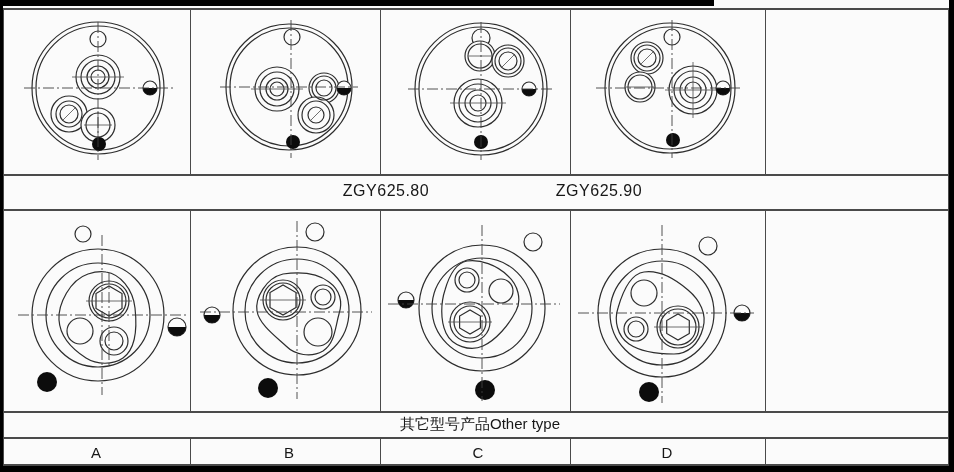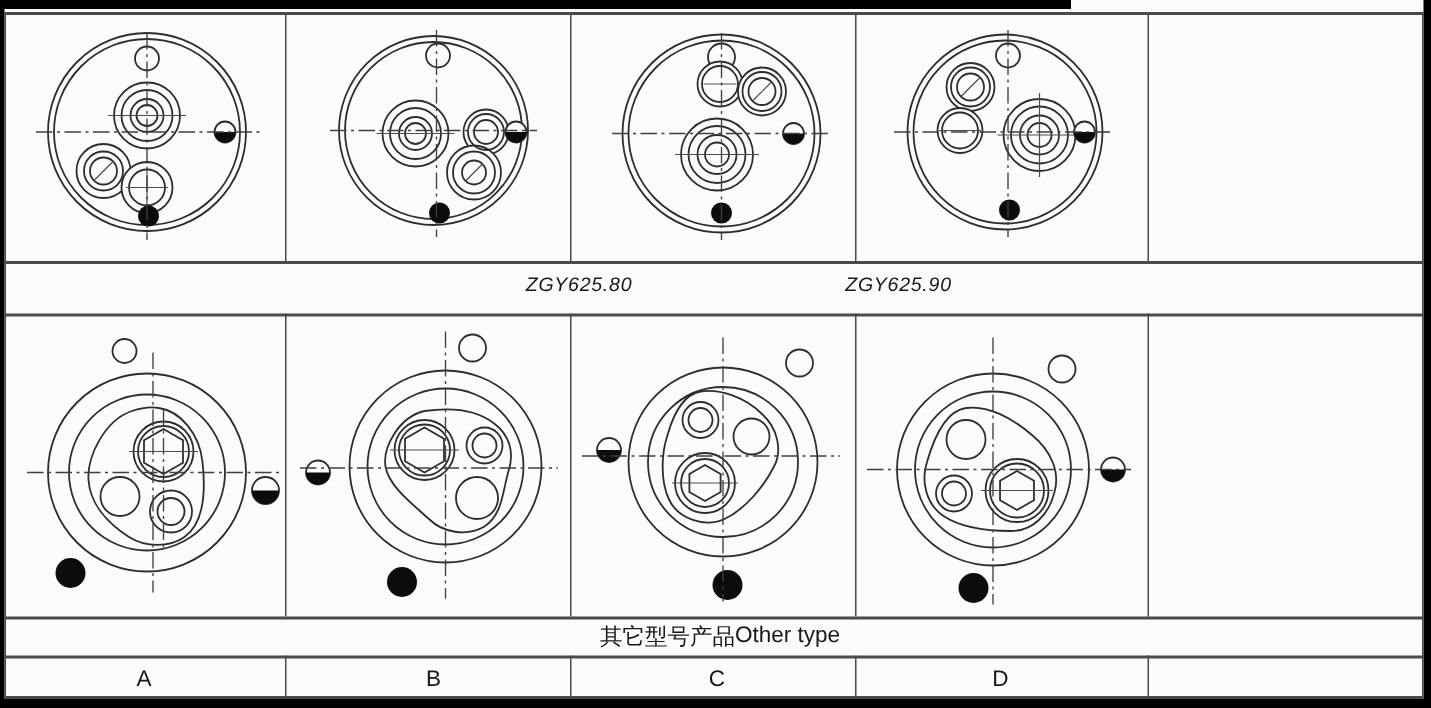--- a/index.html
+++ b/index.html
@@ -18,21 +18,21 @@
   .hl{position:absolute;height:1.6px;background:#4a4a4a;}
   .vl{position:absolute;width:1.4px;background:#4a4a4a;}
   .drw{position:absolute;}
   svg .ln{fill:none;stroke:#2d2d2d;stroke-width:1.2;}
   svg .lnw{fill:#fbfbfb;stroke:#2d2d2d;stroke-width:1.2;}
   svg .thin{stroke:#4d4d4d;stroke-width:0.8;fill:none;}
   svg .dash{fill:none;stroke:#3f3f3f;stroke-width:0.9;stroke-dasharray:11 3 2 3;}
   svg .blk{fill:#0c0c0c;stroke:none;}
   .model-label{
     position:absolute;top:182px;transform:translateX(-50%);
-    font-size:13px;letter-spacing:0.5px;white-space:nowrap;font-style:italic;
+    font-size:16px;letter-spacing:0.5px;white-space:nowrap;
   }
   .caption{
     position:absolute;top:415px;left:480px;transform:translateX(-50%);
     font-size:15px;display:flex;gap:0;white-space:nowrap;
   }
   .variant-label{
     position:absolute;top:444px;transform:translateX(-50%);
     font-size:15px;
   }
 </style>

